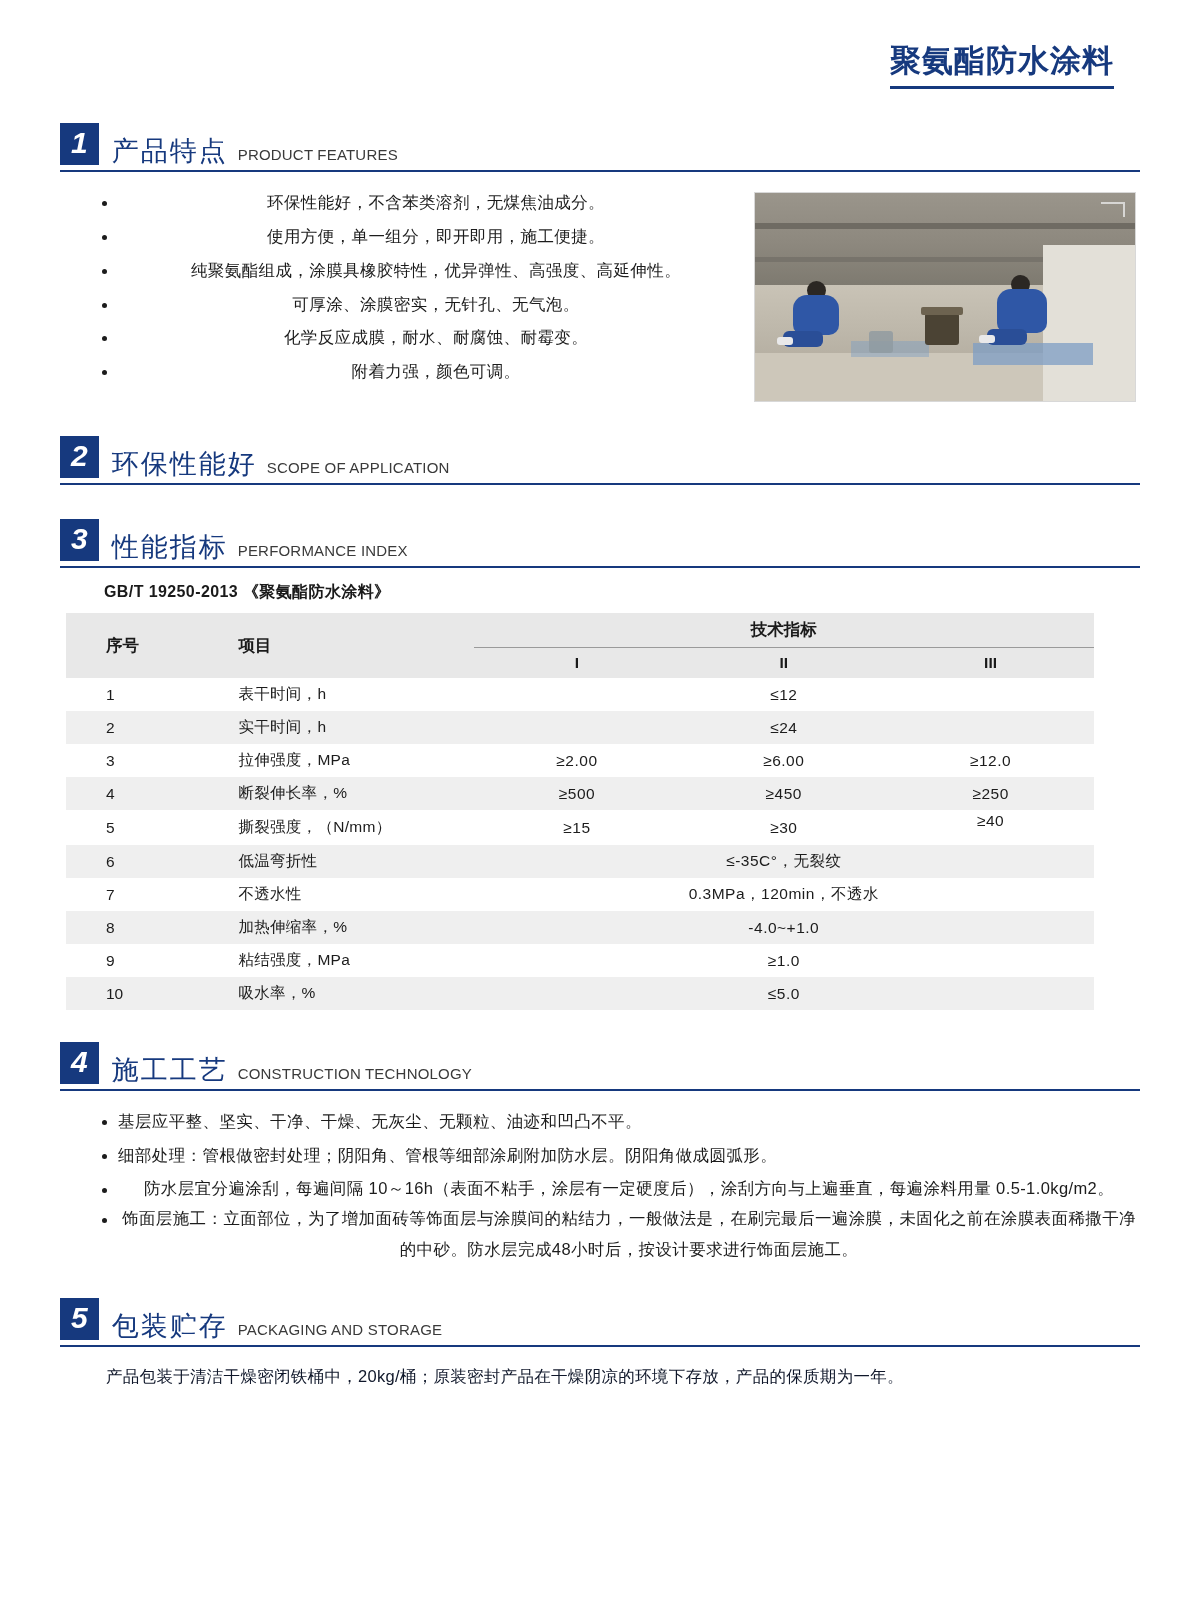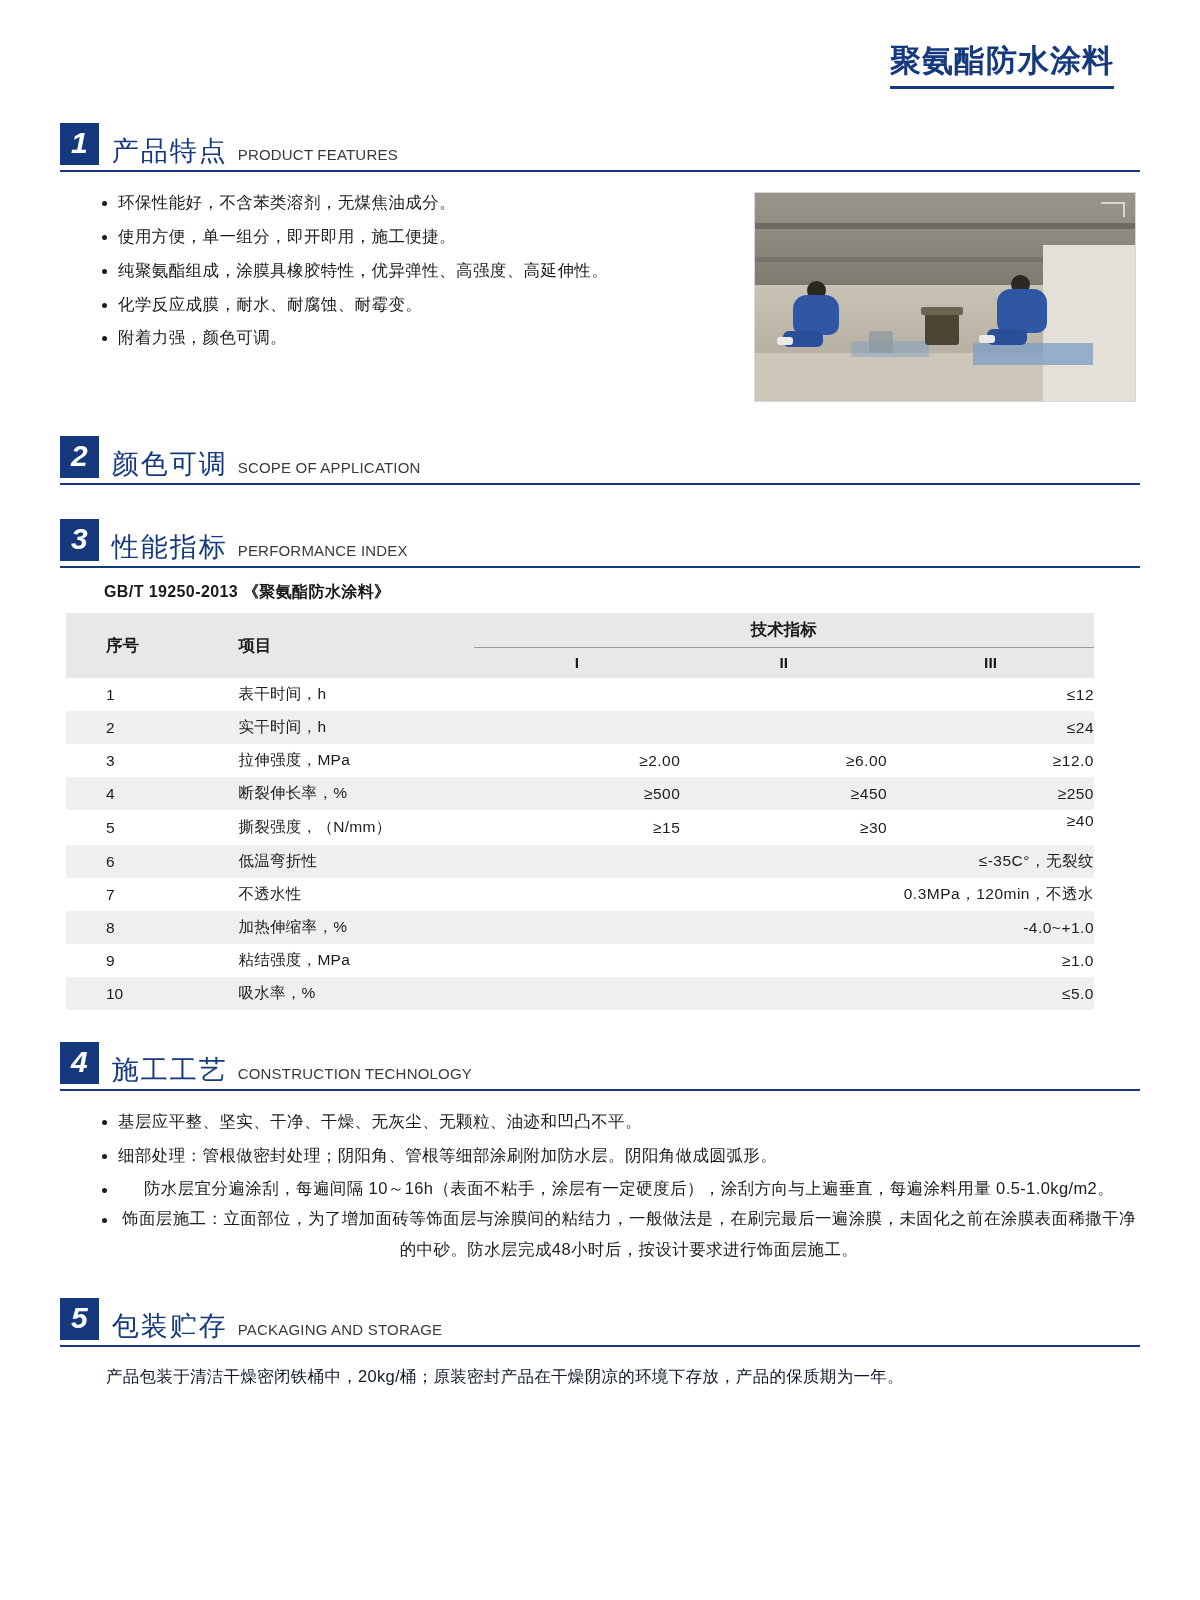--- a/index.html
+++ b/index.html
@@ -100,21 +100,21 @@
     height: 5px;
     background: #1c1c1c;
     border-radius: 50%;
   }
 
   
   .sec1-body {
     display: flex;
     align-items: flex-start;
   }
-  .sec1-left { flex: 1 1 auto; }
+  .sec1-left { flex: 1 1 auto; text-align: center; }
   .photo {
     width: 380px;
     height: 208px;
     margin-top: 6px;
     margin-right: 4px;
     border: 1px solid #d8d8d8;
     position: relative;
     overflow: hidden;
     background: linear-gradient(#b9b2a6, #cfc9bd);
     flex: 0 0 auto;
@@ -227,21 +227,21 @@
   }
   .row td {
     height: 33px;
     vertical-align: middle;
     font-size: 15.5px;
     color: #1c1c1c;
   }
   .row.alt td { background: #efefef; }
   .row td.c-seq { padding-left: 40px !important; }
   .row td.c-item { padding-left: 20px !important; letter-spacing: .3px; }
-  .row td.val { text-align: right; letter-spacing: .5px; }
+  .row td.val { text-align: center; letter-spacing: .5px; }
 
   
   ul.bullets li.multiline { line-height: 1.85; text-align: center; }
 
   
   .pack-text {
     font-size: 16.5px;
     line-height: 1.9;
     padding-left: 46px;
     color: #0f172a;
@@ -262,20 +262,21 @@
       <div class="sec-num">1</div>
       <div class="sec-cn">产品特点</div>
       <div class="sec-en">PRODUCT FEATURES</div>
     </div>
     <div class="sec1-body">
       <div class="sec1-left">
         <ul class="bullets">
           <li>环保性能好，不含苯类溶剂，无煤焦油成分。</li>
           <li>使用方便，单一组分，即开即用，施工便捷。</li>
           <li>纯聚氨酯组成，涂膜具橡胶特性，优异弹性、高强度、高延伸性。</li>
+          <li>可厚涂、涂膜密实，无针孔、无气泡。</li>
           <li>化学反应成膜，耐水、耐腐蚀、耐霉变。</li>
           <li>附着力强，颜色可调。</li>
         </ul>
       </div>
       <div class="photo">
         <div class="ph-wall"></div>
         <div class="ph-wall-line" style="top:30px;"></div>
         <div class="ph-wall-line" style="top:64px;height:5px;background:#77736b;"></div>
         <div class="ph-floor"></div>
         <div class="ph-slab" style="left:0;top:160px;width:380px;height:48px;background:#cdc7ba;"></div>
@@ -300,21 +301,21 @@
         <div class="bucket-lid" style="left:166px;top:114px;width:42px;height:8px;"></div>
         <div class="bucket" style="left:114px;top:138px;width:24px;height:22px;background:#8e9aa0;opacity:.8;"></div>
         <div class="ph-corner"></div>
       </div>
     </div>
   </div>
 
   <div class="section" style="margin-top:34px;">
     <div class="sec-head">
       <div class="sec-num">2</div>
-      <div class="sec-cn">颜色可调</div>
+      <div class="sec-cn">环保性能好</div>
       <div class="sec-en">SCOPE OF APPLICATION</div>
     </div>
   </div>
 
   <div class="section" style="margin-top:34px;">
     <div class="sec-head">
       <div class="sec-num">3</div>
       <div class="sec-cn">性能指标</div>
       <div class="sec-en">PERFORMANCE INDEX</div>
     </div>

